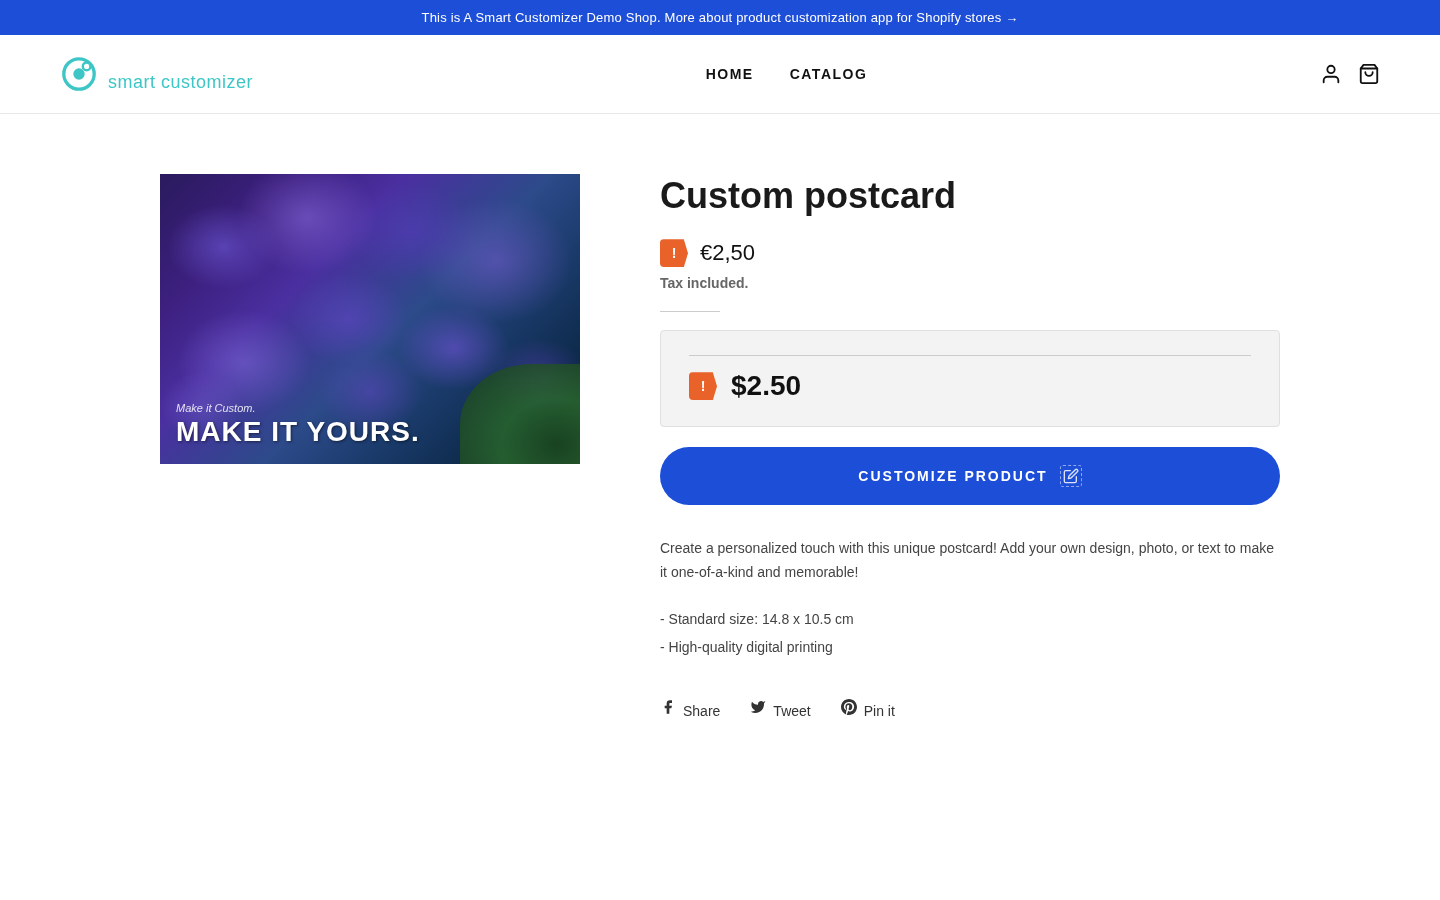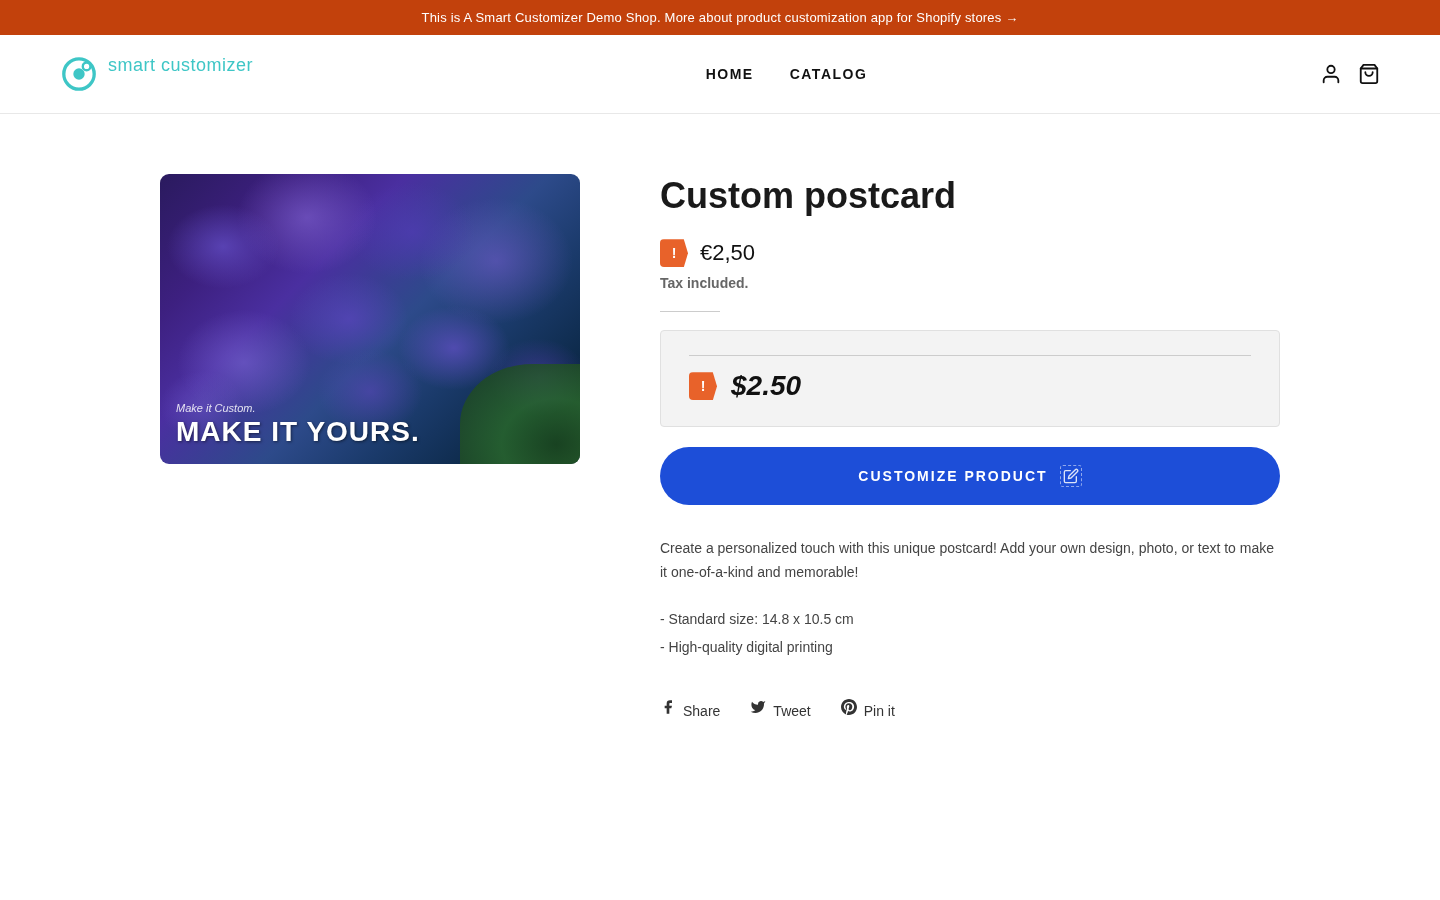--- a/index.html
+++ b/index.html
@@ -1,38 +1,38 @@
 <!DOCTYPE html>
 <html><head>
   <meta charset="utf-8">
   <style>
     * { box-sizing: border-box; margin: 0; padding: 0; }
     body { font-family: -apple-system, BlinkMacSystemFont, 'Segoe UI', Helvetica, Arial, sans-serif; background: #fff; color: #333; }
 
     
     .top-banner {
-      background: #c2410c;
+      background: #1d4ed8;
       color: #fff;
       text-align: center;
       padding: 10px 20px;
       font-size: 13px;
       letter-spacing: 0.2px;
     }
 
     
     header {
       display: flex;
       align-items: center;
       justify-content: space-between;
       padding: 20px 60px;
       border-bottom: 1px solid #e8e8e8;
     }
     .logo-area {
       display: flex;
-      align-items: flex-start;
+      align-items: flex-end;
       gap: 10px;
     }
     .logo-icon {
       width: 38px;
       height: 38px;
     }
     .logo-text {
       font-size: 18px;
       color: #3ec6c6;
       font-weight: 400;
@@ -76,21 +76,21 @@
       align-items: flex-start;
     }
 
     
     .product-image-col {
       flex: 0 0 auto;
       width: 420px;
     }
     .product-image-wrapper {
       width: 100%;
-      border-radius: 9px;
+      border-radius: 0;
       overflow: hidden;
       position: relative;
     }
 
     
     .product-details-col {
       flex: 1;
       min-width: 0;
     }
     .product-title {
@@ -156,21 +156,20 @@
     }
     .price-box-row {
       display: flex;
       align-items: center;
       gap: 14px;
     }
     .price-box-amount {
       font-size: 28px;
       font-weight: 600;
       color: #111;
-      font-style: italic;
     }
 
     
     .customize-btn {
       width: 100%;
       background: #1d4ed8;
       color: #fff;
       border: none;
       border-radius: 30px;
       padding: 18px 30px;

